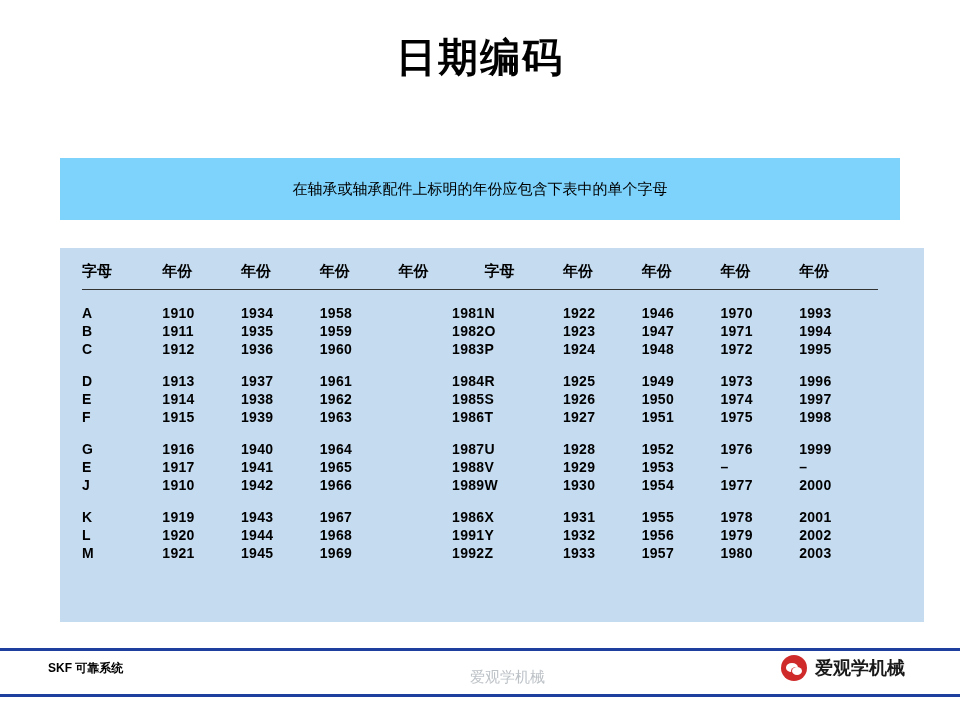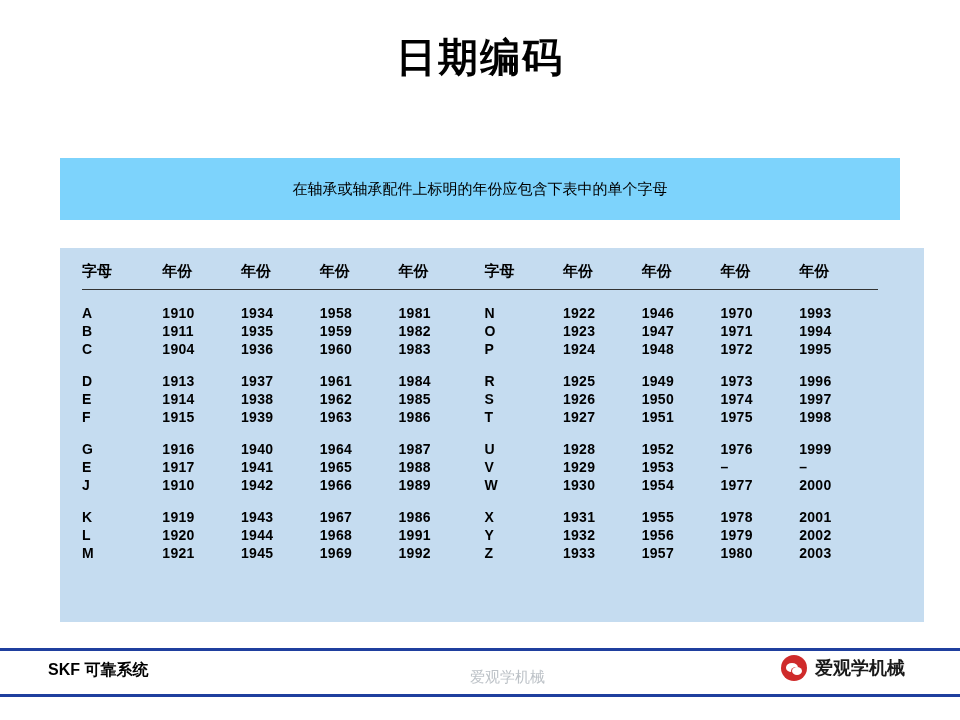--- a/index.html
+++ b/index.html
@@ -85,21 +85,21 @@
     height: 14px;
     padding: 0;
     font-size: 0;
     line-height: 0;
   }
   
   .c0 { width: 86px; }
   .c1 { width: 84px; }
   .c2 { width: 84px; }
   .c3 { width: 84px; }
-  .c4 { width: 92px; }
+  .c4 { width: 92px; text-align: right; }
   .c5 { width: 84px; }
   .c6 { width: 84px; }
   .c7 { width: 84px; }
   .c8 { width: 84px; }
   .c9 { width: 84px; }
   .footer-rule-top {
     position: absolute;
     left: 0;
     top: 648px;
     width: 960px;
@@ -111,21 +111,21 @@
     left: 0;
     top: 694px;
     width: 960px;
     height: 3px;
     background: #1f3f9e;
   }
   .footer-label {
     position: absolute;
     left: 48px;
     top: 660px;
-    font-size: 16px;
+    font-size: 12px;
     font-weight: bold;
     color: #000000;
   }
   .wm-wrap {
     position: absolute;
     right: 55px;
     top: 655px;
     display: flex;
     align-items: center;
     gap: 8px;
@@ -220,21 +220,21 @@
           <td class="c3">1959</td>
           <td class="c4">1982</td>
           <td class="c5">O</td>
           <td class="c6">1923</td>
           <td class="c7">1947</td>
           <td class="c8">1971</td>
           <td class="c9">1994</td>
         </tr>
         <tr>
           <td class="c0">C</td>
-          <td class="c1">1904</td>
+          <td class="c1">1912</td>
           <td class="c2">1936</td>
           <td class="c3">1960</td>
           <td class="c4">1983</td>
           <td class="c5">P</td>
           <td class="c6">1924</td>
           <td class="c7">1948</td>
           <td class="c8">1972</td>
           <td class="c9">1995</td>
         </tr>
 

